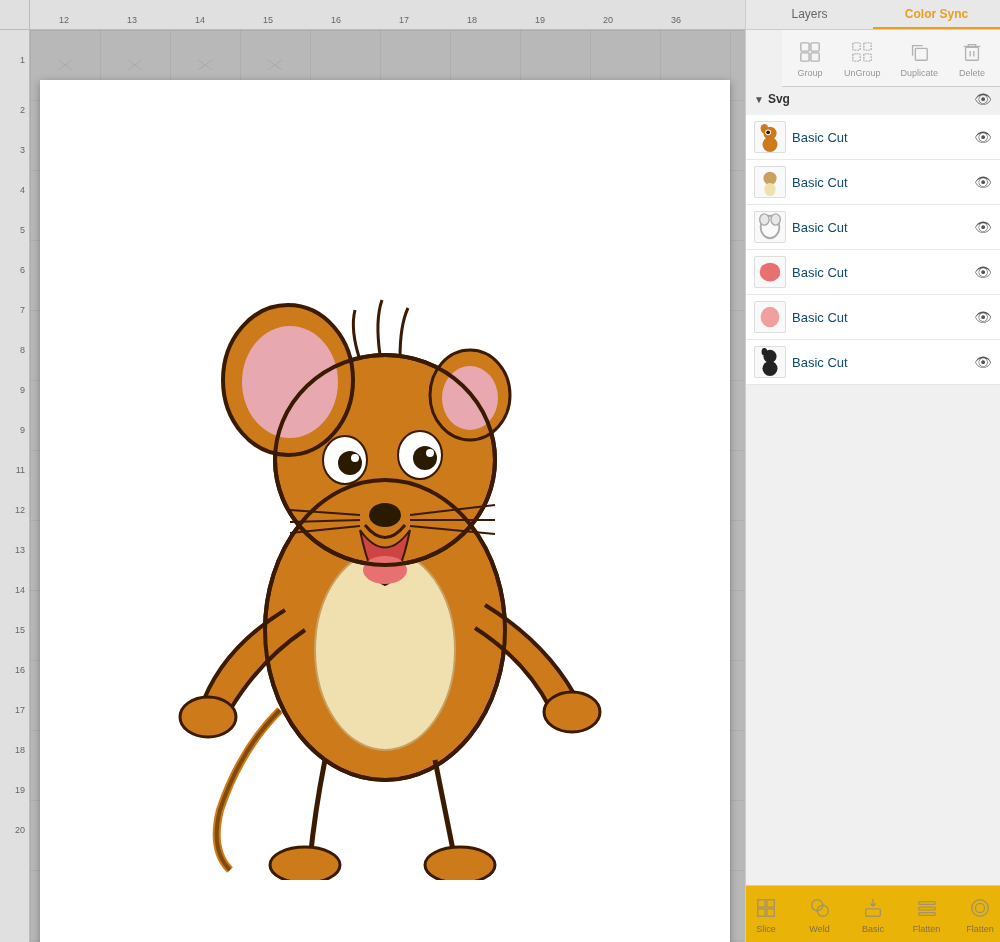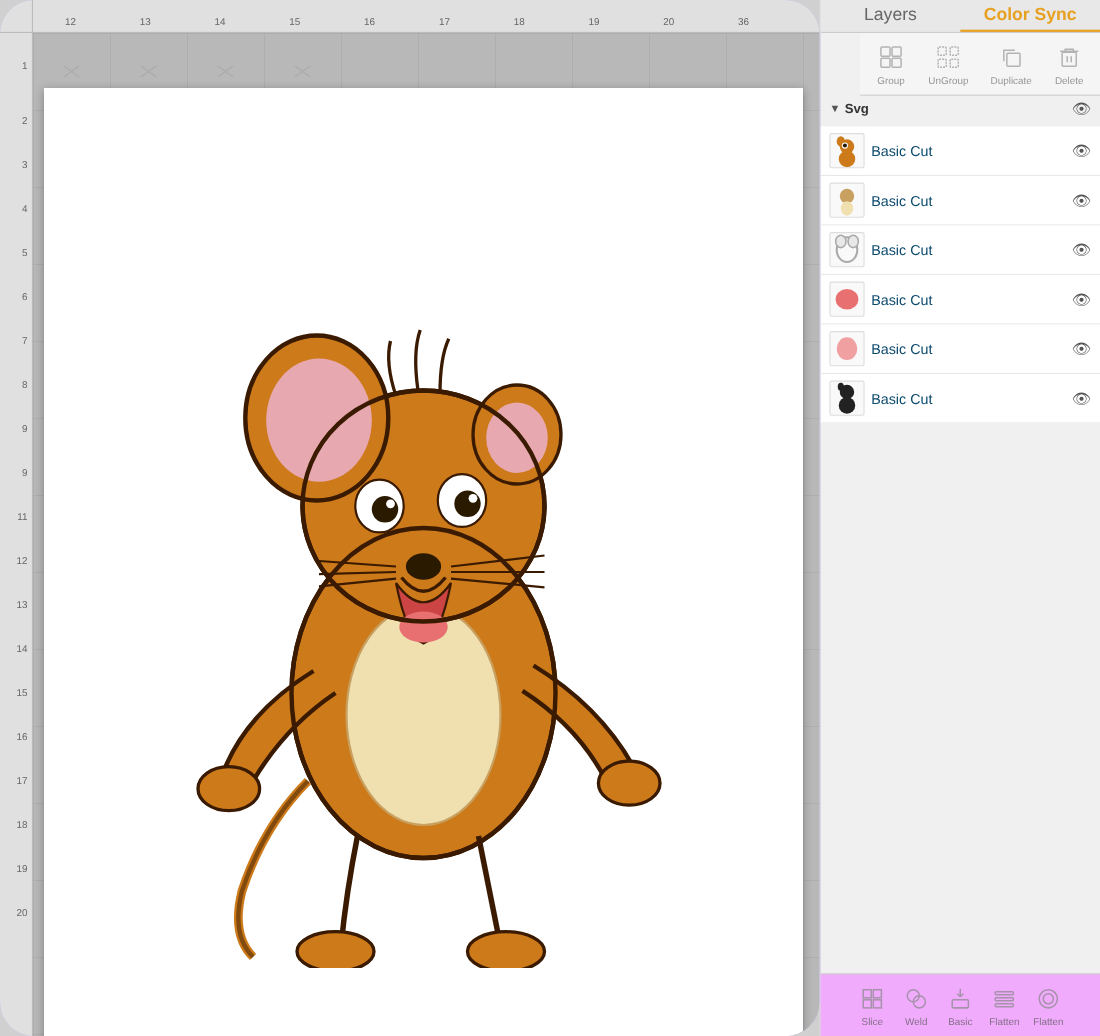--- a/index.html
+++ b/index.html
@@ -9,23 +9,22 @@
       overflow: hidden;
       font-family: -apple-system, BlinkMacSystemFont, 'Segoe UI', sans-serif;
       background: #d0d0d0;
       display: flex;
     }
 
     
     .canvas-area {
       flex: 1;
       position: relative;
-      background: #c4b5fd;
+      background: #4c1d95;
       overflow: hidden;
-      border-radius: 31px;
     }
 
     .ruler-corner {
       position: absolute;
       top: 0; left: 0;
       width: 30px; height: 30px;
       background: #e0e0e0;
       border-right: 1px solid #bbb;
       border-bottom: 1px solid #bbb;
       z-index: 10;
@@ -111,21 +110,21 @@
       height: 30px;
       background: #e8e8e8;
       border-bottom: 1px solid #ccc;
     }
 
     .tab {
       flex: 1;
       display: flex;
       align-items: center;
       justify-content: center;
-      font-size: 16px;
+      font-size: 12px;
       color: #555;
       cursor: pointer;
       border-bottom: 2px solid transparent;
     }
 
     .tab.active {
       color: #e8a020;
       border-bottom: 2px solid #e8a020;
       font-weight: 600;
     }
@@ -256,24 +255,24 @@
 
     .blank-canvas-label {
       font-size: 13px;
       color: #333;
     }
 
     
     .bottom-toolbar {
       display: flex;
       align-items: center;
-      justify-content: center;
-      padding: 6px 16px;
+      justify-content: space-between;
+      padding: 6px 0;
       border-top: 1px solid #ccc;
-      background: #f0abfc;
+      background: #eab308;
     }
 
     .bottom-btn {
       display: flex;
       flex-direction: column;
       align-items: center;
       gap: 2px;
       cursor: pointer;
       opacity: 0.7;
       padding: 2px 6px;

